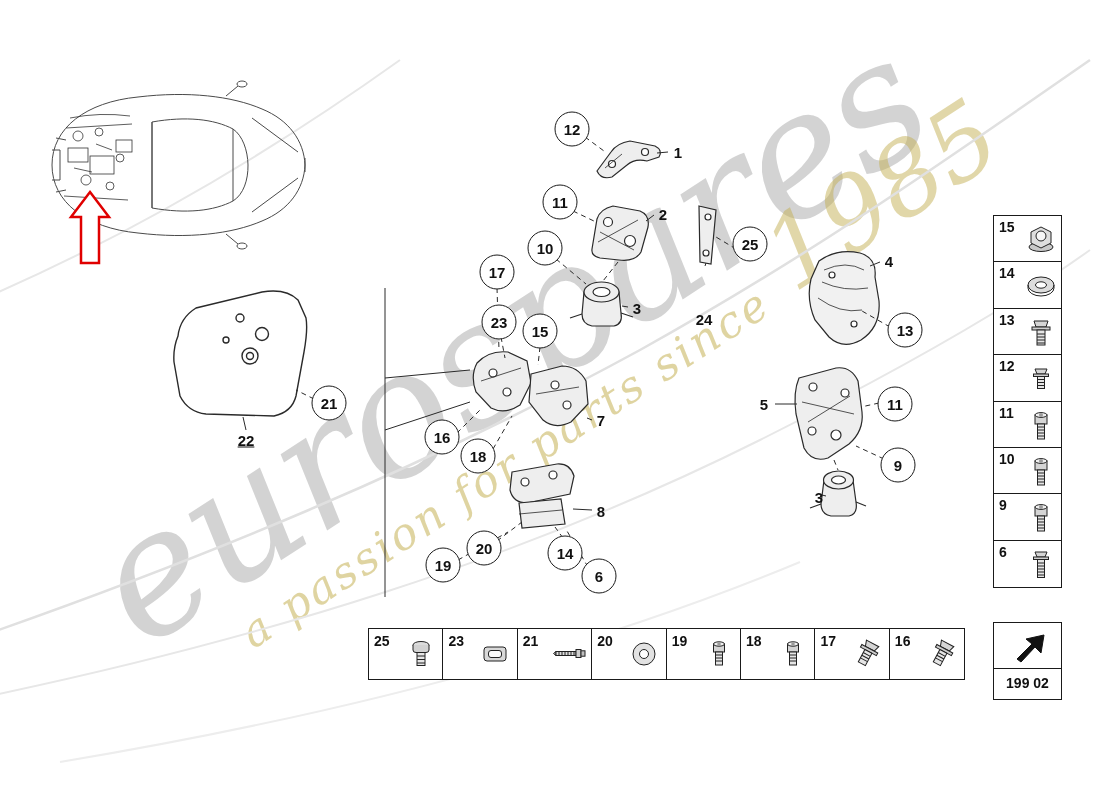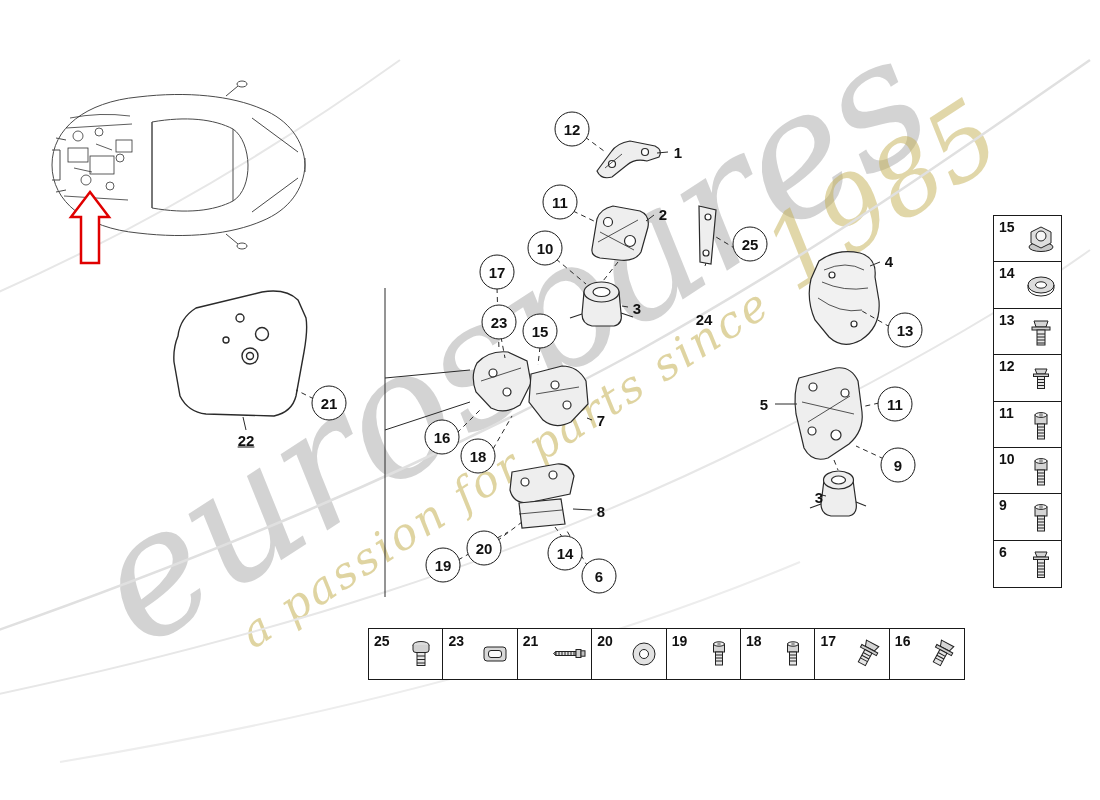--- a/index.html
+++ b/index.html
@@ -384,14 +384,22 @@
           <g transform="rotate(28 18 18)">
             <polygon points="11,6 25,6 23,12 13,12" fill="#d5d5d5" stroke="#222"></polygon>
             <rect x="9" y="12" width="18" height="3" fill="#cfcfcf" stroke="#222"></rect>
             <rect x="14" y="15" width="8" height="14" fill="#e5e5e5" stroke="#222"></rect>
             <path d="M14,18.5 h8 M14,21.5 h8 M14,24.5 h8" stroke="#222" fill="none"></path>
           </g>
         </svg>
       </div>
     </div>
 
+  <div class="code-box">
+    <div class="arrow-area">
+        <svg width="36" height="36" viewBox="0 0 36 36">
+          <path d="M7,31 L22,16 L16,11 L34,7 L31,25 L25,19 L11,34 Z" fill="#111" stroke="#111" stroke-linejoin="round"></path>
+        </svg>
+      </div>
+    <div class="code">199 02</div>
+  </div>
 
 </div>
 
 </body></html>

